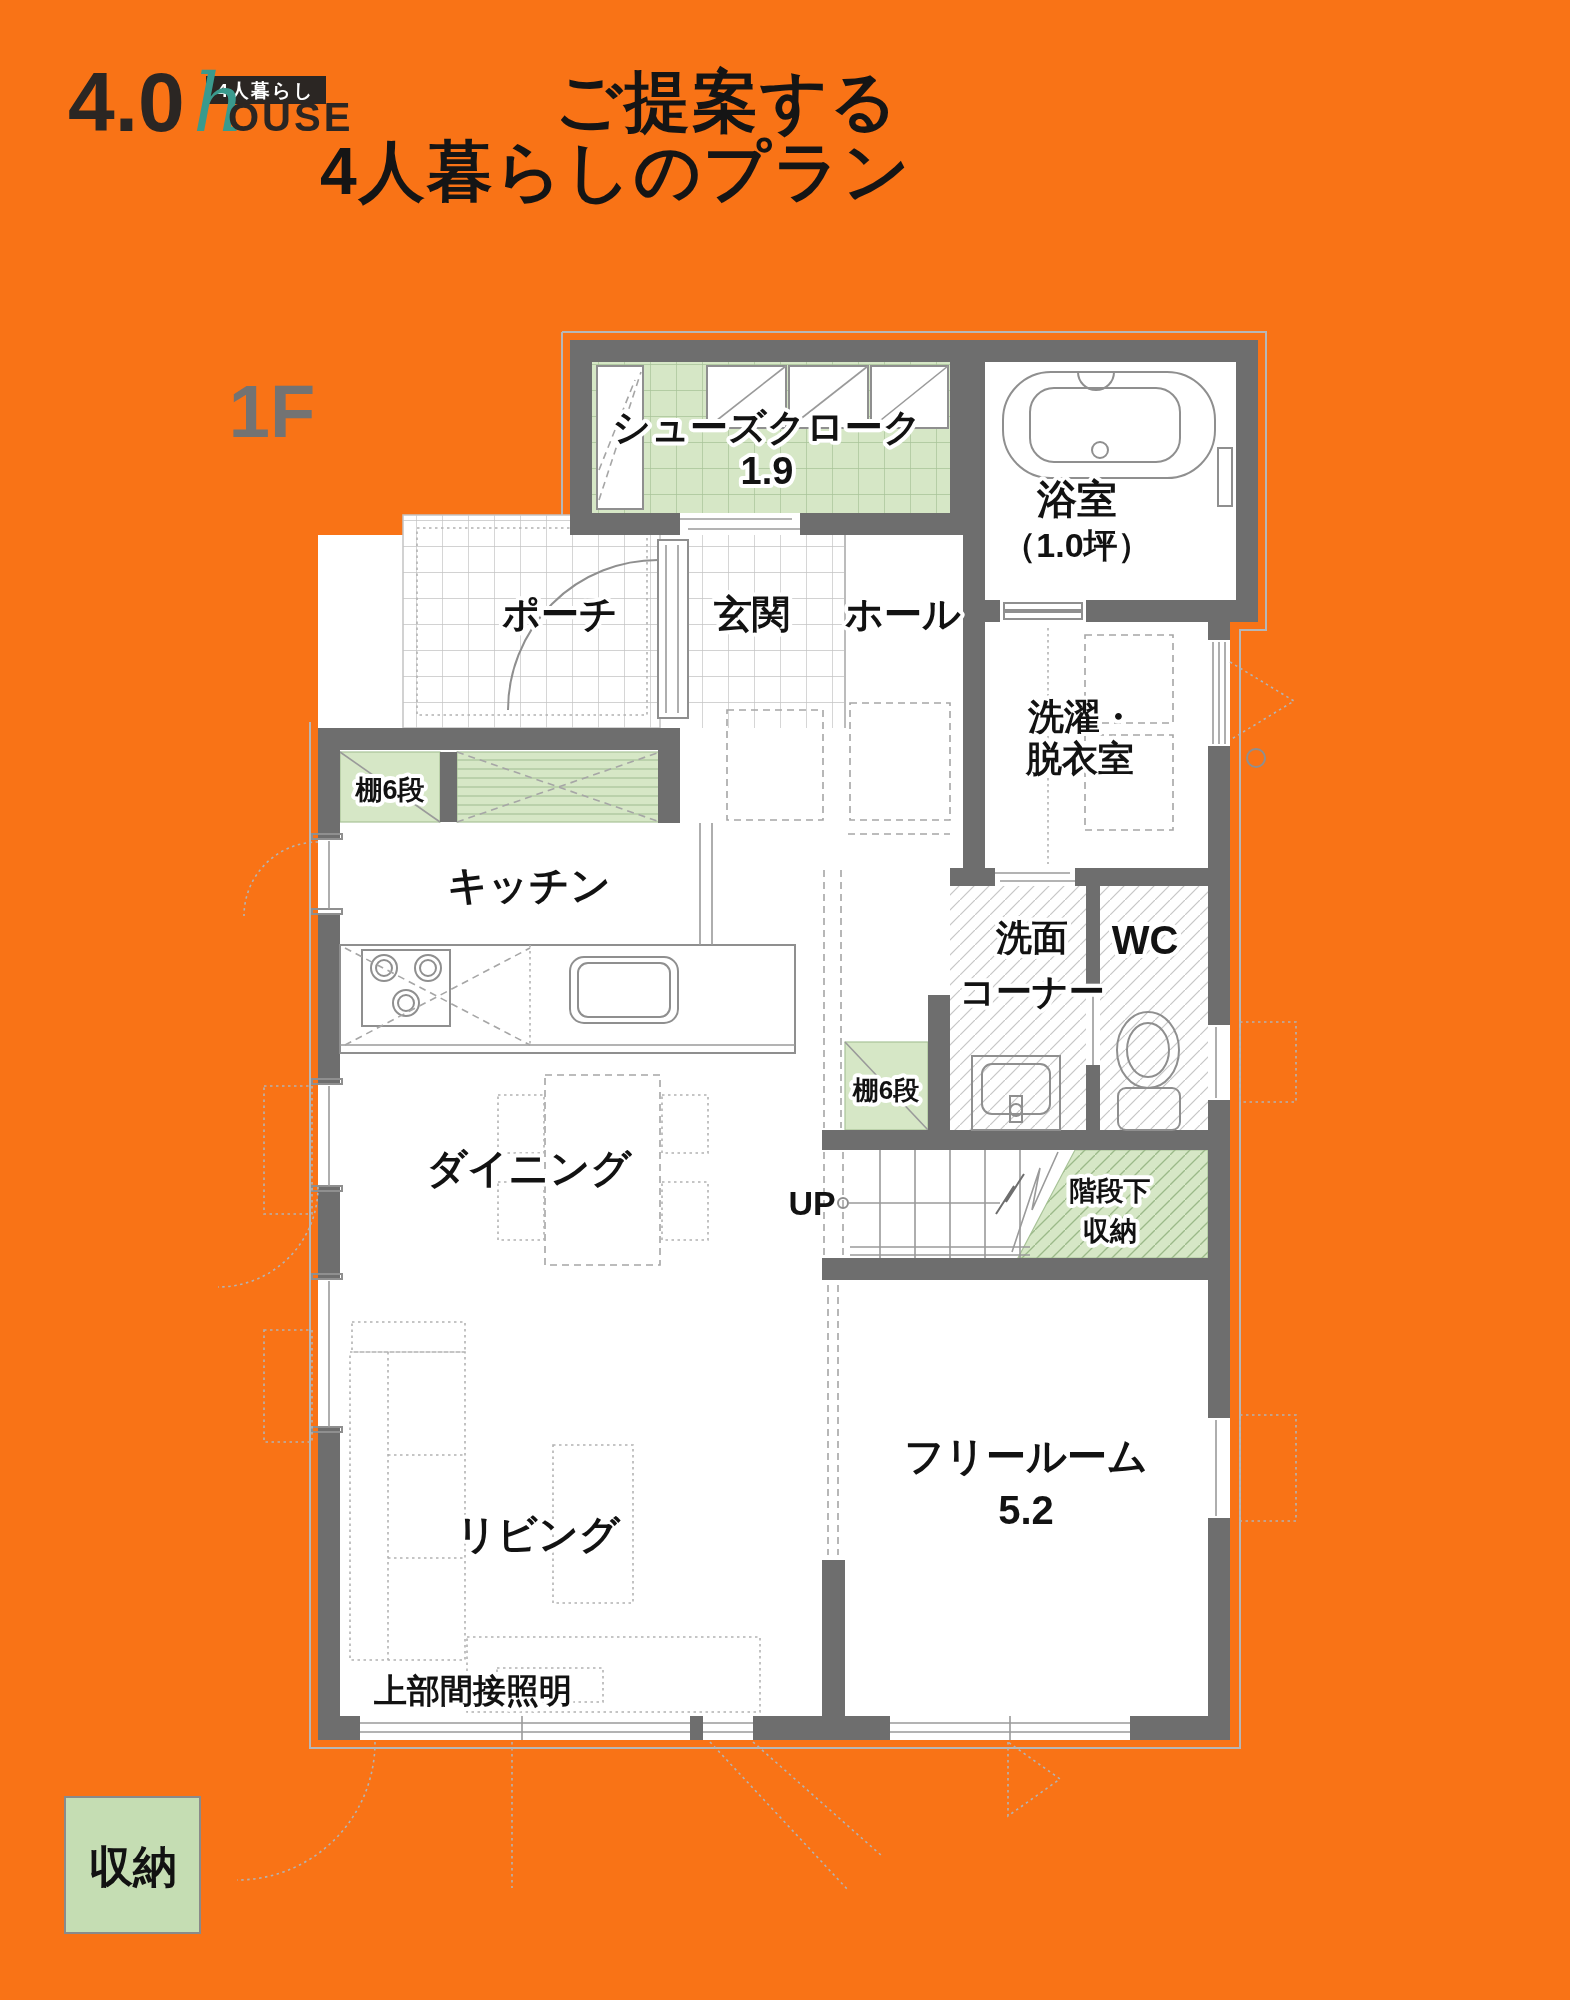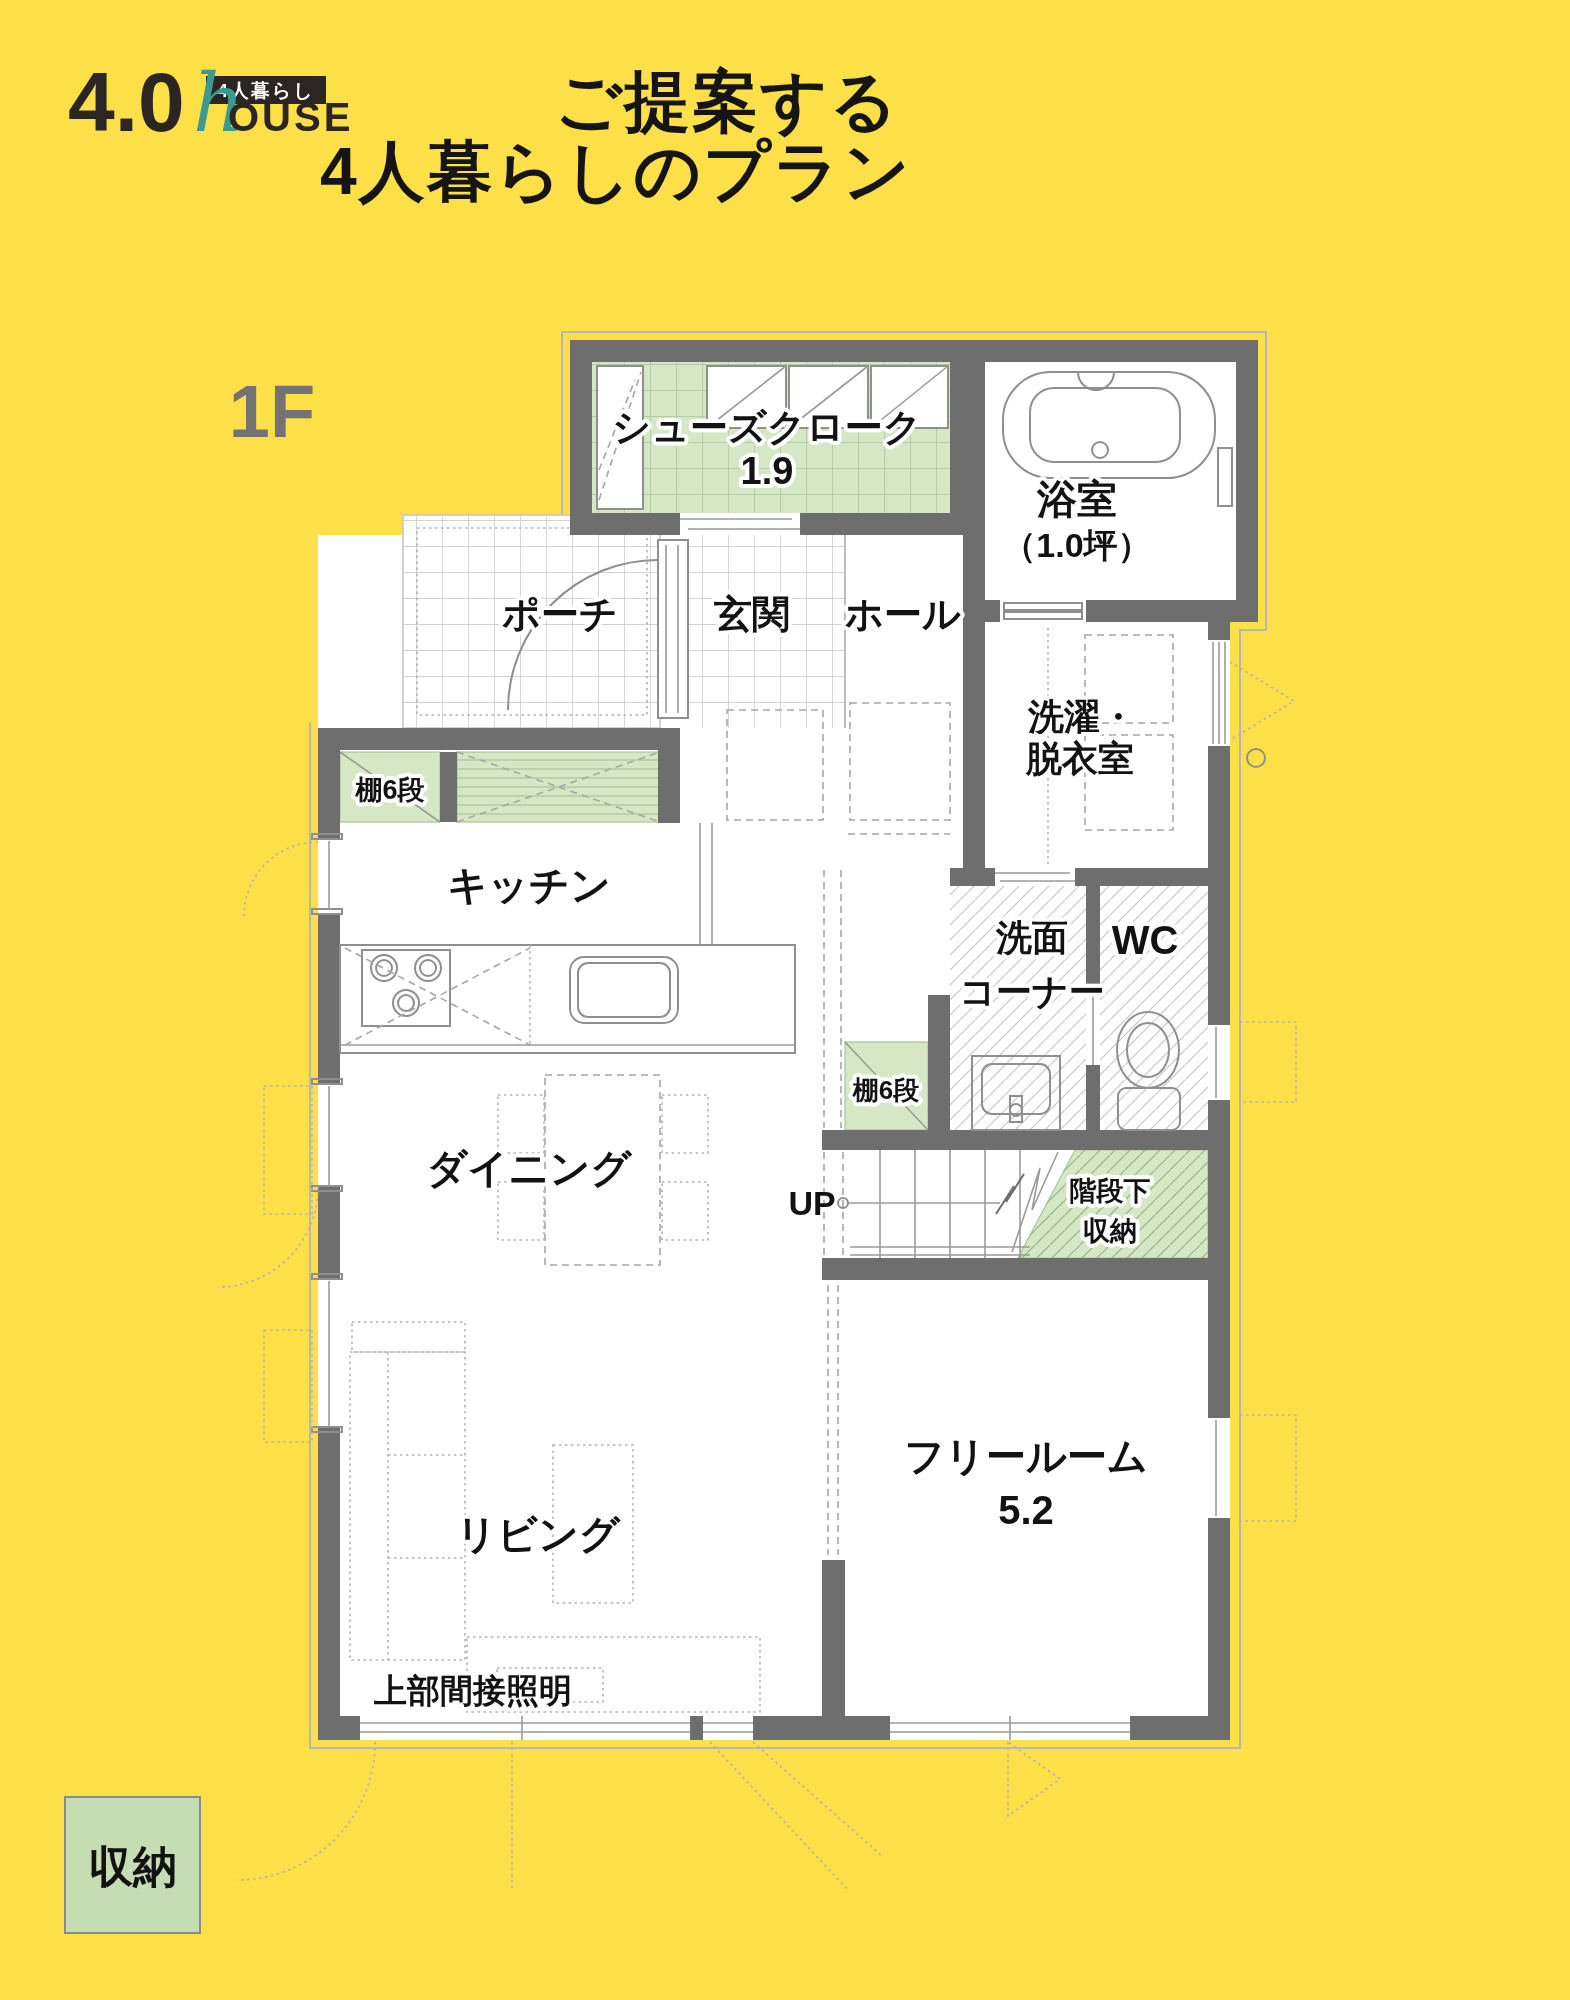--- a/index.html
+++ b/index.html
@@ -1,16 +1,16 @@
 <!DOCTYPE html>
 <html style="--wall: #6e6e6e; --accent-green: #d6e7c6; --legend-green: #c5ddb3; --logo-teal: #3a9a8d; --logo-dark: #2b2623; --floor-gray: #737373;"><head>
 <meta charset="utf-8">
 <style>
   html,body{margin:0;padding:0;background:#fff;}
-  .canvas{position:relative;width:1570px;height:2000px;background:#fde047;overflow:hidden;
+  .canvas{position:relative;width:1570px;height:2000px;background:#f97316;overflow:hidden;
           font-family:"Liberation Sans",sans-serif;}
   svg{position:absolute;left:0;top:0;}
   
   .wall{fill:var(--wall,#6e6e6e);}
   .green{fill:var(--accent-green,#d6e7c6);}
   .legendbox{fill:var(--legend-green,#c5ddb3);stroke:#8a8a8a;stroke-width:2;}
   .thinline{stroke:#b7b7b7;stroke-width:2;fill:none;}
   .fix{stroke:#8f8f8f;stroke-width:2;fill:#fff;}
   .fixn{stroke:#8f8f8f;stroke-width:2;fill:none;}
   .dash{stroke:#a6a6a6;stroke-width:1.6;fill:none;stroke-dasharray:7 5;}

